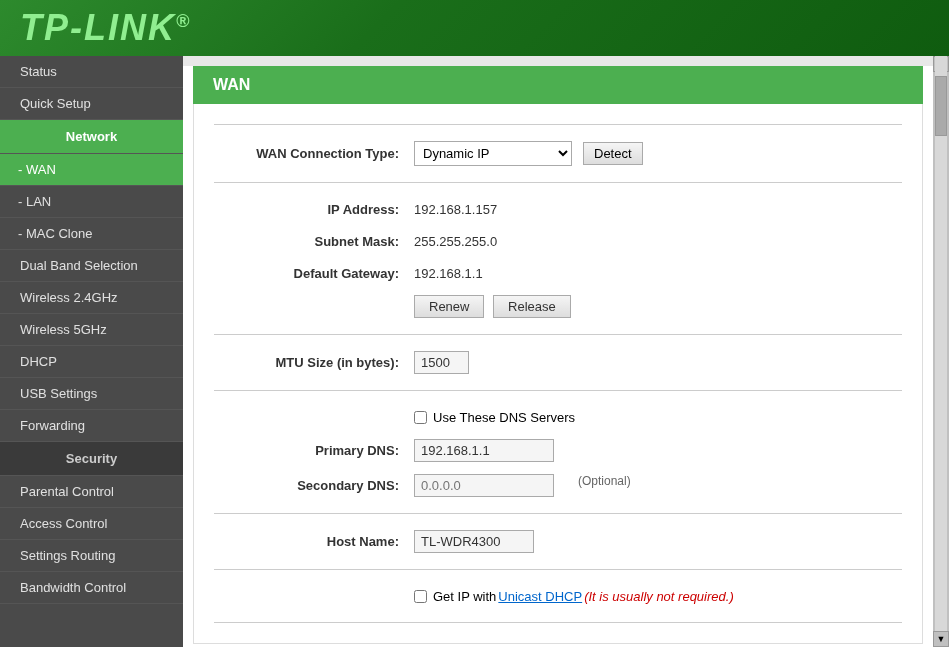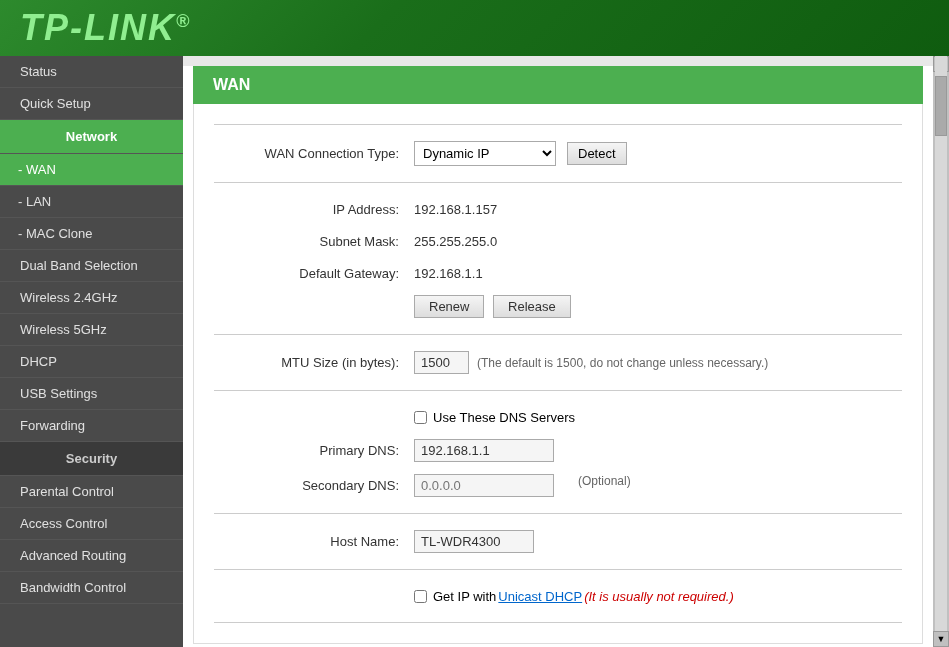--- a/index.html
+++ b/index.html
@@ -108,21 +108,21 @@
     .form-row {
       display: flex;
       align-items: center;
       padding: 6px 0;
       min-height: 32px;
     }
     .form-label {
       width: 200px;
       text-align: right;
       padding-right: 15px;
-      font-weight: normal;
+      font-weight: bold;
       color: #333;
       font-size: 13px;
     }
     .form-value {
       color: #333;
       font-size: 13px;
     }
     .form-hint {
       color: #666;
       font-size: 12px;
@@ -137,21 +137,21 @@
       background: #f5f5f5;
       color: #333;
     }
 
     
     select {
       border: 1px solid #aaa;
       padding: 3px 4px;
       font-size: 13px;
       background: white;
-      width: 142px;
+      width: 158px;
     }
 
     
     .btn {
       border: 1px solid #aaa;
       background: linear-gradient(to bottom, #f5f5f5, #ddd);
       padding: 3px 14px;
       font-size: 13px;
       cursor: pointer;
       color: #333;
@@ -240,21 +240,21 @@
     <div class="sidebar-item sub-item">- MAC Clone</div>
     <div class="sidebar-item">Dual Band Selection</div>
     <div class="sidebar-item">Wireless 2.4GHz</div>
     <div class="sidebar-item">Wireless 5GHz</div>
     <div class="sidebar-item">DHCP</div>
     <div class="sidebar-item">USB Settings</div>
     <div class="sidebar-item">Forwarding</div>
     <div class="sidebar-item section-header">Security</div>
     <div class="sidebar-item">Parental Control</div>
     <div class="sidebar-item">Access Control</div>
-    <div class="sidebar-item">Advanced Routing</div>
+    <div class="sidebar-item">Settings Routing</div>
     <div class="sidebar-item">Bandwidth Control</div>
 
   </div>
 
   <div class="content-area">
     <div class="content-inner">
 
       <div class="page-title-bar">WAN</div>
 
       <div class="content-body">
@@ -299,21 +299,20 @@
             <button class="btn">Release</button>
           </div>
         </div>
 
         <hr class="section-divider">
 
         <div class="form-row">
           <div class="form-label">MTU Size (in bytes):</div>
           <div style="display:flex;align-items:center;">
             <input type="text" class="mtu-input" value="1500" style="">
-            <span class="form-hint">(The default is 1500, do not change unless necessary.)</span>
           </div>
         </div>
 
         <hr class="section-divider">
 
         <div class="form-row">
           <div class="form-label"></div>
           <div style="display:flex;align-items:center;">
             <input type="checkbox" style="margin-right: 6px;">
             <span>Use These DNS Servers</span>

